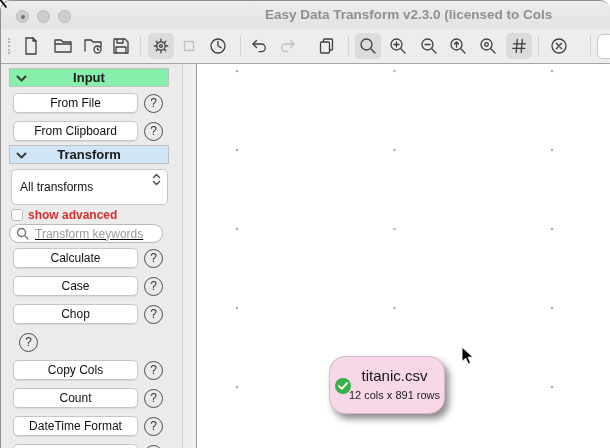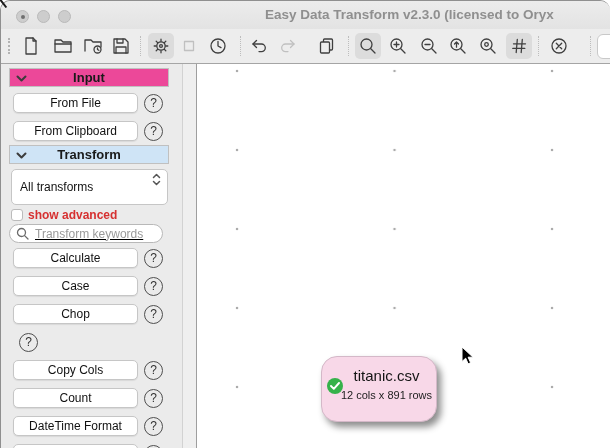--- a/index.html
+++ b/index.html
@@ -34,21 +34,21 @@
   
   .appbody{position:absolute;top:63px;left:0;right:0;bottom:0;display:flex;}
   .sidebar{width:196px;box-sizing:border-box;background:#ebebeb;border-right:1px solid #9e9e9e;
            position:relative;flex:none;}
   .scrolltrack{position:absolute;top:0;bottom:0;right:0;width:13px;background:#efefef;
            border-left:1px solid #d2d2d2;}
   .sec{margin:4px 0 0 8px;width:160px;height:19px;box-sizing:border-box;border:1px solid #c0c0c0;
        display:flex;align-items:center;position:relative;cursor:default;}
   .sec .chev{position:absolute;left:6px;top:6px;}
   .sec .sectitle{flex:1;text-align:center;font-size:13px;font-weight:bold;color:#1a1a1a;}
-  .sec.pink{background:#ec4899;}
+  .sec.pink{background:#86efac;}
   .sec.blue{background:#cfe4f6;}
   .srow{margin-left:12px;margin-top:8px;height:20px;display:flex;align-items:center;border-radius:6px;}
   .sbtn{width:125px;height:20px;box-sizing:border-box;background:#fff;border:1px solid #c6c6c6;
         border-radius:5px;font-family:inherit;font-size:12px;color:#111;padding:0;
         box-shadow:0 1px 1px rgba(0,0,0,0.08);cursor:default;}
   .help{margin-left:6px;width:19px;height:19px;box-sizing:border-box;border:1.5px solid #4f4f4f;
         border-radius:50%;background:transparent;font-family:inherit;font-size:12px;color:#333;
         display:flex;align-items:center;justify-content:center;padding:0 0 1px 0;cursor:default;}
   .dropdown{margin:5px 0 0 10px;width:157px;height:36px;box-sizing:border-box;background:#fff;
         border:1px solid #c6c6c6;border-radius:5px;display:flex;align-items:center;
@@ -62,21 +62,21 @@
        border:1px solid #b8b8b8;border-radius:10px;display:flex;align-items:center;padding:0 6px;text-decoration:underline;}
   .searchwrap svg{flex:none;}
   .searchwrap input{border:none;outline:none;background:transparent;width:100%;margin-left:4px;
        font-family:inherit;font-size:12px;color:#222;}
   .searchwrap input::placeholder{color:#9a9a9a;}
   .srow.first{margin-top:5px;}
   
   .canvas{flex:1;position:relative;background:#fff;
      background-image:radial-gradient(circle at 2px 2px,#ababab 1.4px,rgba(0,0,0,0) 1.6px);
      background-size:157.5px 79px;background-position:38px 5px;}
-  .node{position:absolute;left:124px;top:292px;width:116px;height:66px;box-sizing:border-box;
+  .node{position:absolute;left:132px;top:292px;width:116px;height:58px;box-sizing:border-box;
      background:#f8d8e8;border:1px solid #d4b8c8;border-radius:16px;
      box-shadow:4px 5px 7px rgba(0,0,0,0.45);cursor:default;padding-left:15px;}
   .node-title{margin-top:10px;text-align:center;font-size:15px;color:#141414;}
   .node-sub{margin-top:5px;text-align:center;font-size:11px;color:#222;}
   .badge{position:absolute;left:5px;top:21px;width:16px;height:16px;border-radius:50%;
      background:#35b24a;display:flex;align-items:center;justify-content:center;}
   .cursor{position:absolute;left:264px;top:282px;}
 </style>
 </head>
 <body>
@@ -84,21 +84,21 @@
 <div class="artifact"></div>
 
 <div class="window">
 
   <div class="titlebar">
     <div class="lights">
       <span class="light first"></span>
       <span class="light"></span>
       <span class="light"></span>
     </div>
-    <div class="wtitle">Easy Data Transform v2.3.0 (licensed to Oryx</div>
+    <div class="wtitle">Easy Data Transform v2.3.0 (licensed to Cols</div>
   </div>
 
   <div class="toolbar">
     <div class="drag"></div>
 
     <button class="tbtn" style="left:17px">
       <svg class="ic" width="20" height="20" viewBox="0 0 20 20">
           <path d="M5 2h7l3 3v13H5z"></path>
           <path d="M12 2v3h3"></path>
         </svg>

